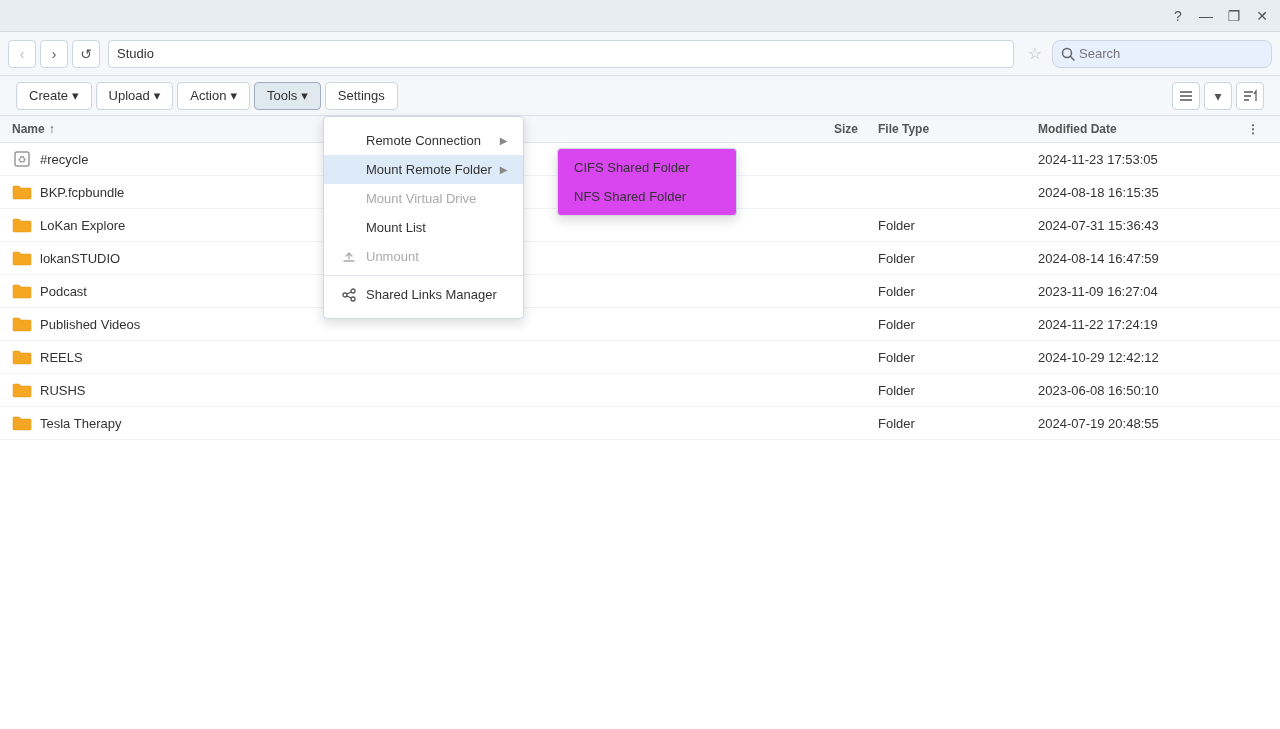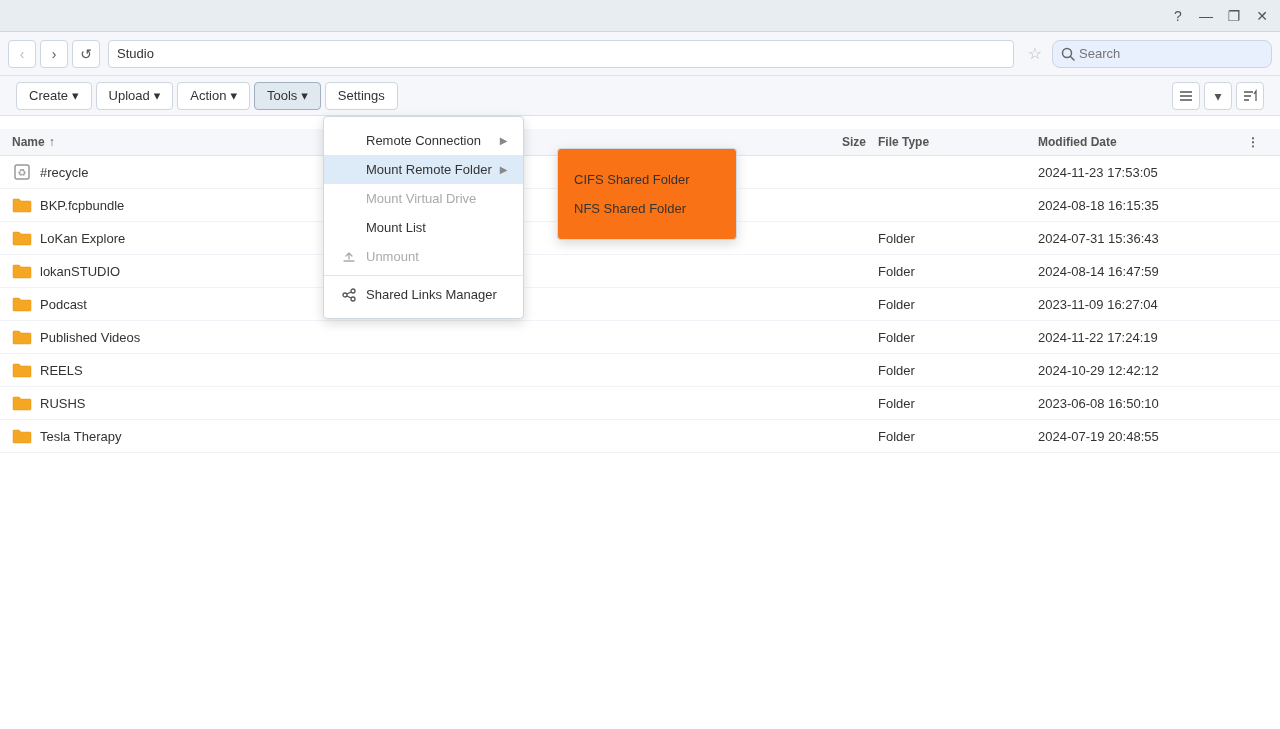--- a/index.html
+++ b/index.html
@@ -149,24 +149,23 @@
       align-items: center;
       padding: 6px 12px;
       border-bottom: 1px solid #e0e6ec;
       background: #f5f7fa;
       font-weight: 600;
       color: #555;
       font-size: 12px;
       position: sticky;
       top: 0;
       z-index: 1;
-      margin-top: 13px;
     }
     .col-name { flex: 1; display: flex; align-items: center; gap: 4px; cursor: pointer; }
-    .col-size { width: 100px; text-align: right; padding-right: 12px; }
+    .col-size { width: 100px; text-align: right; padding-right: 20px; }
     .col-type { width: 160px; }
     .col-date { width: 200px; }
     .col-more { width: 30px; text-align: center; }
 
     .file-row {
       display: flex;
       align-items: center;
       padding: 6px 12px;
       border-bottom: 1px solid #f0f4f8;
       cursor: pointer;
@@ -201,27 +200,27 @@
       position: relative;
     }
     .menu-item.disabled { color: #aaa; cursor: default; }
     .menu-item.highlighted { background: #ddeaf8; }
     .menu-item .arrow { margin-left: auto; color: #888; font-size: 10px; }
     .menu-divider { height: 1px; background: #e0e6ec; margin: 4px 0; }
     .menu-icon { width: 18px; display: flex; align-items: center; justify-content: center; color: #666; }
 
     .submenu {
       position: fixed;
-      background: #f97316;
+      background: #d946ef;
       border: 1px solid #d0d8e0;
       border-radius: 4px;
       box-shadow: 0 4px 12px rgba(0,0,0,0.15);
       z-index: 300;
       min-width: 180px;
-      padding: 16px 0;
+      padding: 4px 0;
     }
   </style>
 </head>
 <body>
 
 <div class="titlebar">
   <div class="titlebar-btn">?</div>
   <div class="titlebar-btn">—</div>
   <div class="titlebar-btn">❐</div>
   <div class="titlebar-btn">✕</div>

